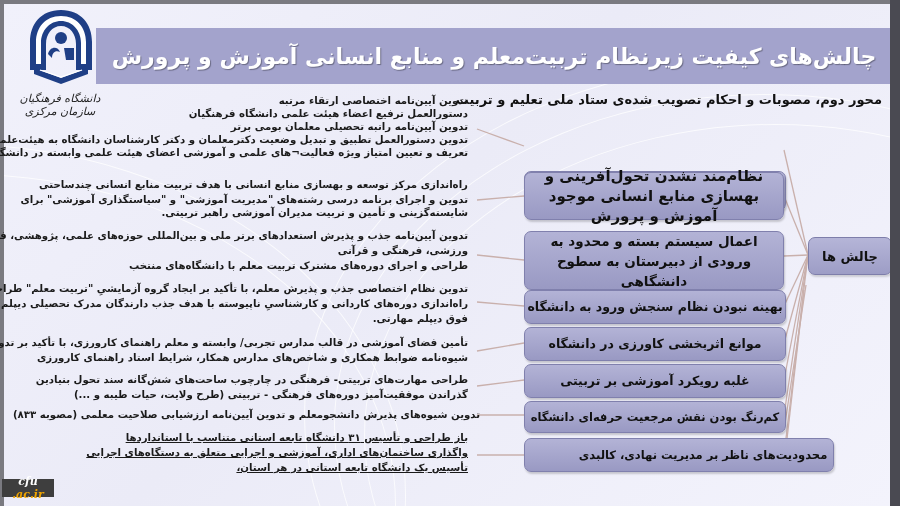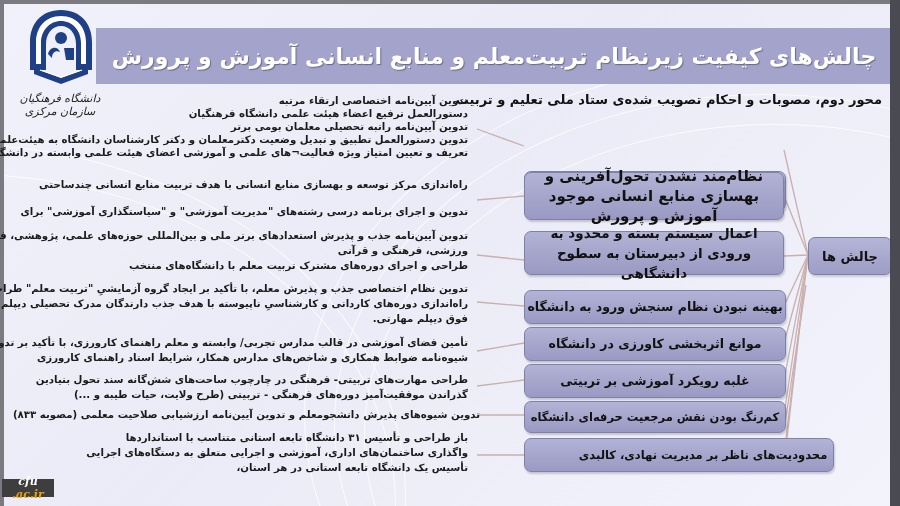--- a/index.html
+++ b/index.html
@@ -131,38 +131,39 @@
     <line x1="524" y1="380" x2="477" y2="386"></line>
     <line x1="524" y1="415" x2="477" y2="415"></line>
     <line x1="524" y1="455" x2="477" y2="455"></line>
   </g>
 </svg>
 
 <div class="hub">چالش ها</div>
 
 <div class="chal-box" style="top:135px;height:38px;font-size:13px;margin-top:36px;">کمبود هیئت علمی (کمی و کیفی)</div>
 <div class="chal-box" style="top:172px;height:48px;font-size:15px;padding:0 10px;box-sizing:border-box;">نظام‌مند نشدن تحول‌آفرینی و بهسازی منابع انسانی موجود آموزش و پرورش</div>
-<div class="chal-box" style="top:231px;height:44px;font-size:13.5px;padding:0 4px;box-sizing:border-box;">اعمال سیستم بسته و محدود به ورودی از دبیرستان به سطوح دانشگاهی</div>
+<div class="chal-box" style="top:231px;height:59px;font-size:13.5px;padding:0 4px;box-sizing:border-box;">اعمال سیستم بسته و محدود به ورودی از دبیرستان به سطوح دانشگاهی</div>
 <div class="chal-box" style="top:290px;height:32px;font-size:12.5px;">بهینه نبودن نظام سنجش ورود به دانشگاه</div>
 <div class="chal-box" style="top:327px;height:32px;font-size:12.5px;">موانع اثربخشی کاورزی در دانشگاه</div>
 <div class="chal-box" style="top:364px;height:32px;font-size:12.5px;">غلبه رویکرد آموزشی بر تربیتی</div>
 <div class="chal-box" style="top:401px;height:30px;font-size:11.5px;">کم‌رنگ بودن نقش مرجعیت حرفه‌ای دانشگاه</div>
 <div class="chal-box" style="top:438px;height:32px;font-size:11.5px;padding-left:48px;">محدودیت‌های ناظر بر مدیریت نهادی، کالبدی</div>
 
 <div class="item-group" style="right:432px;top:94px;">
   <div>تدوین آیین‌نامه اختصاصی ارتقاء مرتبه</div>
   <div>دستورالعمل ترفیع اعضاء هیئت علمی دانشگاه فرهنگیان</div>
   <div>تدوین آیین‌نامه راتبه تحصیلی معلمان بومی برتر</div>
   <div>تدوین دستورالعمل تطبیق و تبدیل وضعیت دکترمعلمان و دکتر کارشناسان دانشگاه به هیئت‌علمی</div>
   <div>تعریف و تعیین امتیاز ویژه فعالیت¬های علمی و آموزشی اعضای هیئت علمی وابسته در دانشگاه</div>
 </div>
 
 <div class="item-group" style="right:432px;top:178px;">
   <div>راه‌اندازی مرکز توسعه و بهسازی منابع انسانی با هدف تربیت منابع انسانی چندساحتی</div>
-  <div style="margin-top:14px;">تدوین و اجرای برنامه درسی رشته‌های "مدیریت آموزشی" و "سیاستگذاری آموزشی" برای</div>
+  <div style="margin-top:2px;">تدوین و اجرای برنامه درسی رشته‌های "مدیریت آموزشی" و "سیاستگذاری آموزشی" برای</div>
+  <div>شایسته‌گزینی و تأمین و تربیت مدیران آموزشی راهبر تربیتی.</div>
 </div>
 
 <div class="item-group" style="right:432px;top:229px;">
   <div>تدوین آیین‌نامه جذب و پذیرش استعدادهای برتر ملی و بین‌المللی حوزه‌های علمی، پژوهشی، فناوری،</div>
   <div style="margin-top:2px;">ورزشی، فرهنگی و قرآنی</div>
   <div style="margin-top:2px;">طراحی و اجرای دوره‌های مشترک تربیت معلم با دانشگاه‌های منتخب</div>
 </div>
 
 <div class="item-group" style="right:432px;top:282px;">
   <div>تدوین نظام اختصاصی جذب و پذیرش معلم، با تأکید بر ایجاد گروه آزمایشیِ "تربیت معلم" طراحی و</div>
@@ -177,21 +178,21 @@
 
 <div class="item-group" style="right:432px;top:373px;">
   <div>طراحی مهارت‌های تربیتی- فرهنگی در چارچوب ساحت‌های شش‌گانه سند تحول بنیادین</div>
   <div style="margin-top:2px;">گذراندن موفقیت‌آمیز دوره‌های فرهنگی - تربیتی (طرح ولایت، حیات طیبه و ...)</div>
 </div>
 
 <div class="item-group" style="right:420px;top:408px;margin-left:43px;">
   <div>تدوین شیوه‌های پذیرش دانشجومعلم و  تدوین آیین‌نامه ارزشیابی صلاحیت معلمی (مصوبه ۸۳۳)</div>
 </div>
 
-<div class="item-group" style="right:432px;top:431px;">
+<div class="item-group" style="right:432px;top:431px;text-decoration:underline;">
   <div style="margin-bottom:2px;">باز طراحی و تأسیس ۳۱ دانشگاه تابعه استانی متناسب با استانداردها</div>
   <div style="margin-bottom:2px;">واگذاری ساختمان‌های اداری، آموزشی و اجرایی متعلق به دستگاه‌های اجرایی</div>
   <div>تأسیس یک دانشگاه تابعه استانی در هر استان،</div>
 </div>
 
 <div class="badge">
   <span class="w">cfu</span>
     <span class="o">.ac.ir</span>
 </div>
 

